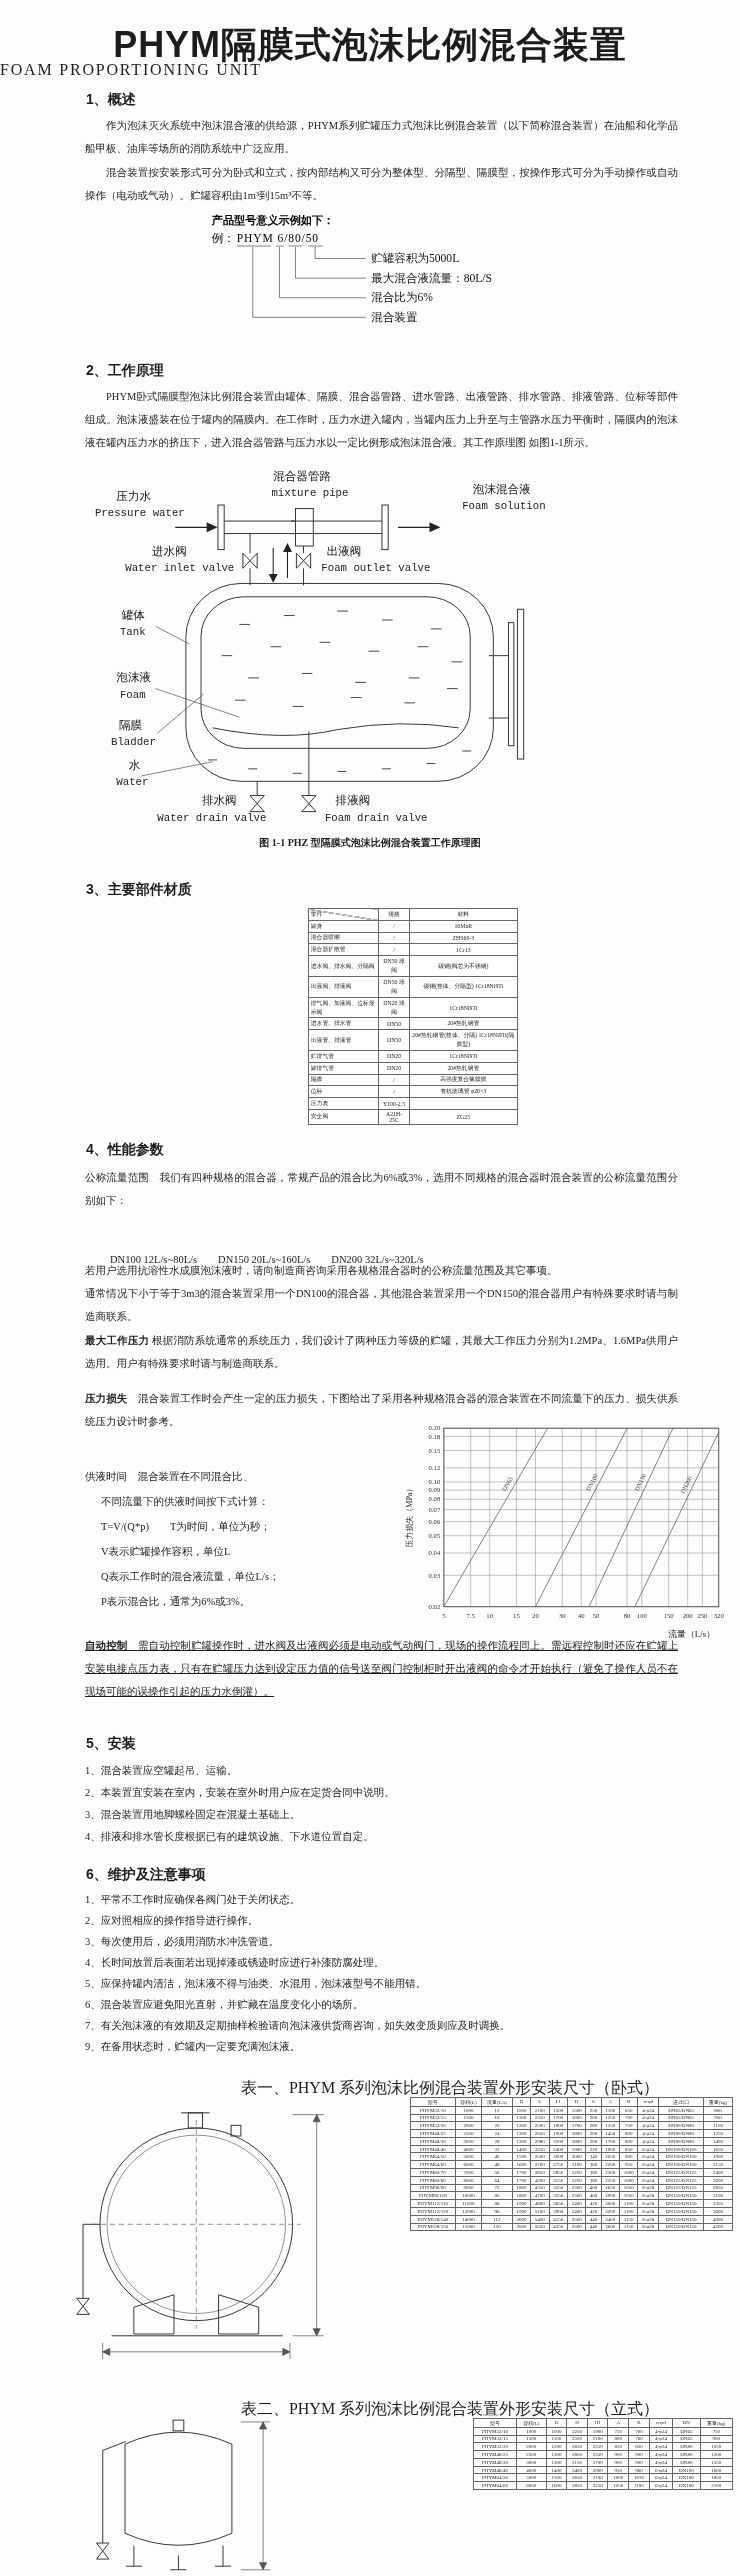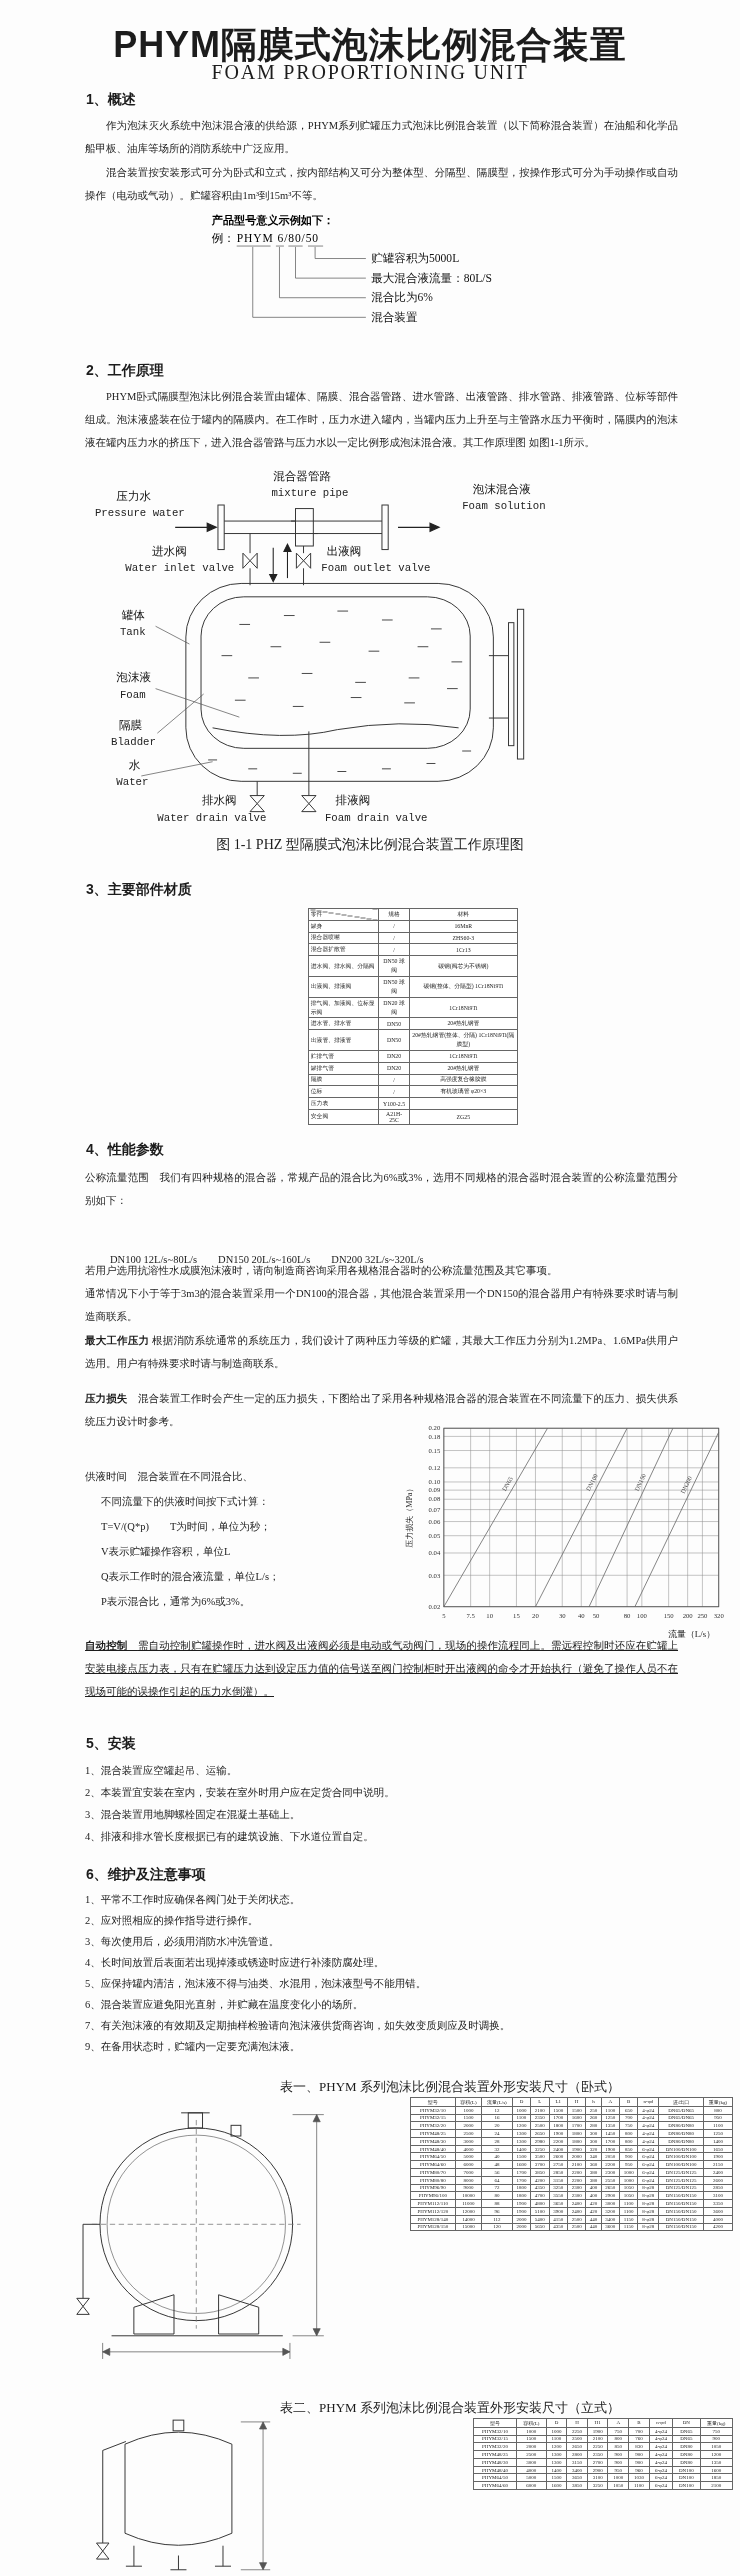--- a/index.html
+++ b/index.html
@@ -1,26 +1,26 @@
 <!DOCTYPE html>
 <html style="font-size:14.3px"><head>
 <meta charset="utf-8">
 <style>
   html,body{margin:0;padding:0;background:#e9e9e9;}
   #page{position:relative;width:740px;height:2576px;background:#fdfdfd;margin:0 auto;overflow:hidden;
         font-family:"Liberation Serif","DejaVu Serif",serif;color:#1c1c1c;}
   .abs{position:absolute;}
   .title{font-family:"Liberation Sans","DejaVu Sans",sans-serif;font-weight:bold;font-size:36px;letter-spacing:0.9px;text-align:center;width:100%;}
-  .subtitle{font-size:20px;letter-spacing:1.8px;text-align:center;width:100%;}
+  .subtitle{font-size:16px;letter-spacing:1.8px;text-align:left;width:100%;}
   .sec-heading{font-family:"Liberation Sans","DejaVu Sans",sans-serif;font-weight:bold;font-size:14px;}
   .para{font-size:10.5px;line-height:23px;text-align:justify;}
   .indent{text-indent:2em;}
   .lead{font-weight:bold;}
-  .caption{font-size:14px;font-weight:normal;text-align:center;}
-  .tbl-caption{font-size:13px;text-align:center;}
+  .caption{font-size:10px;font-weight:bold;text-align:center;}
+  .tbl-caption{font-size:16px;text-align:center;}
   svg text{font-family:"Liberation Serif","DejaVu Serif",serif;}
   svg text.en{font-family:"Liberation Mono","DejaVu Sans Mono",monospace;font-size:12px;fill:#222;}
   svg text.cn{font-size:13px;fill:#111;}
   svg .ln{stroke:#333;stroke-width:1.1;fill:none;}
   svg .thin{stroke:#555;stroke-width:0.8;fill:none;}
   table.datatable{border-collapse:collapse;background:#fff;}
   table.datatable th,table.datatable td{border:0.4px solid #666;padding:0.9px 1.8px;text-align:center;font-weight:normal;}
   #materials-table{font-size:5.8px;width:210px;}
   #materials-table td:first-child{text-align:left;}
   #materials-table th:first-child{text-align:left;vertical-align:bottom;

